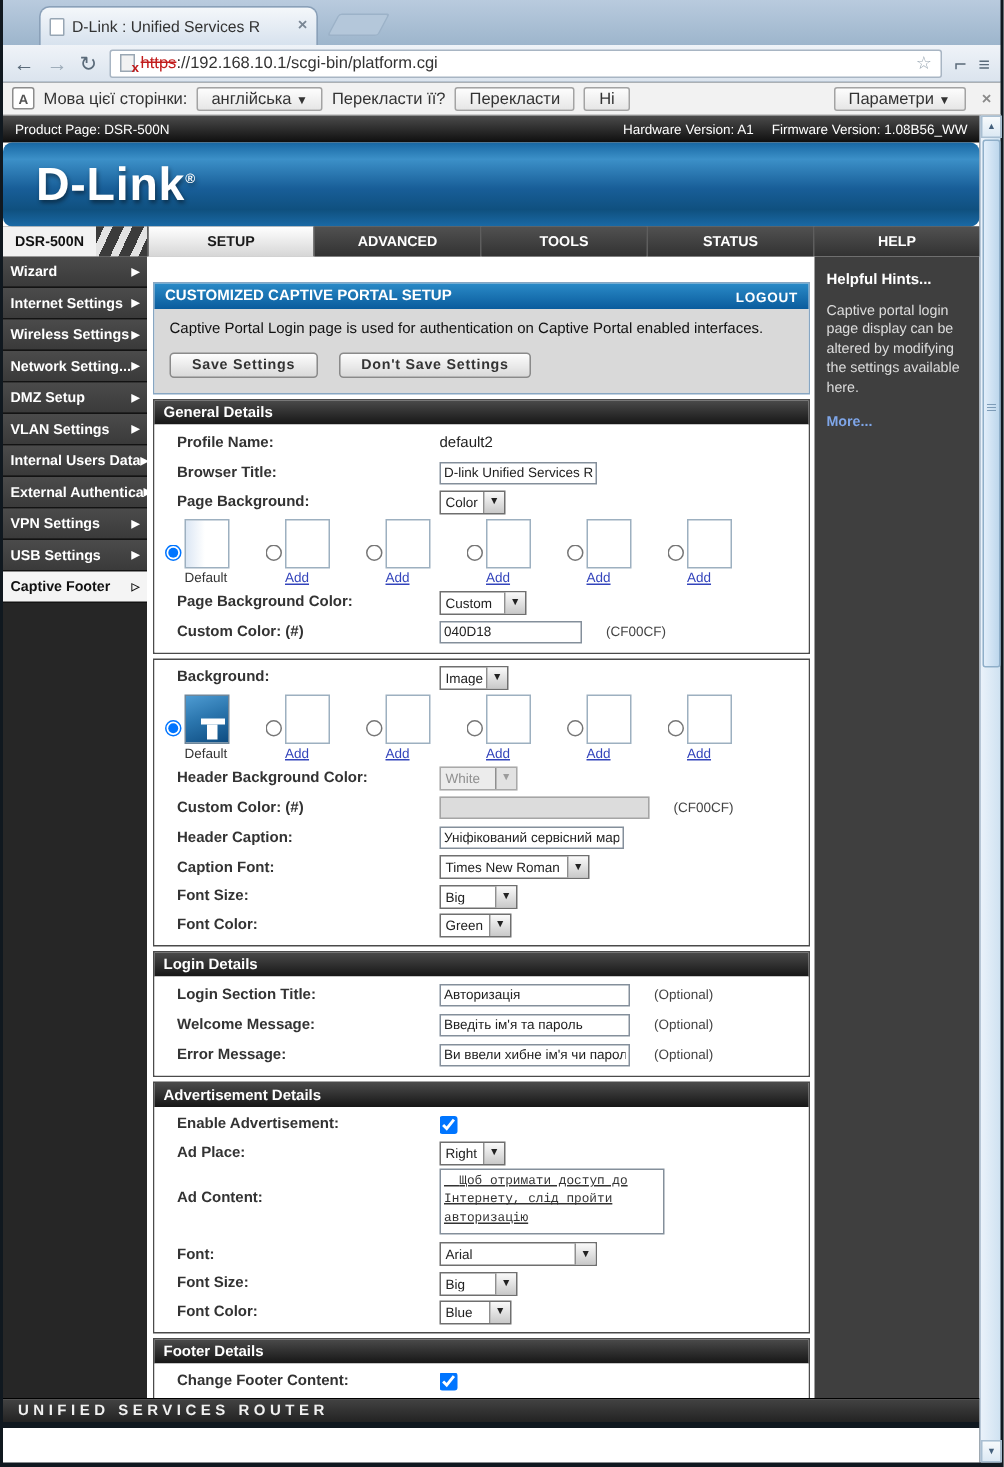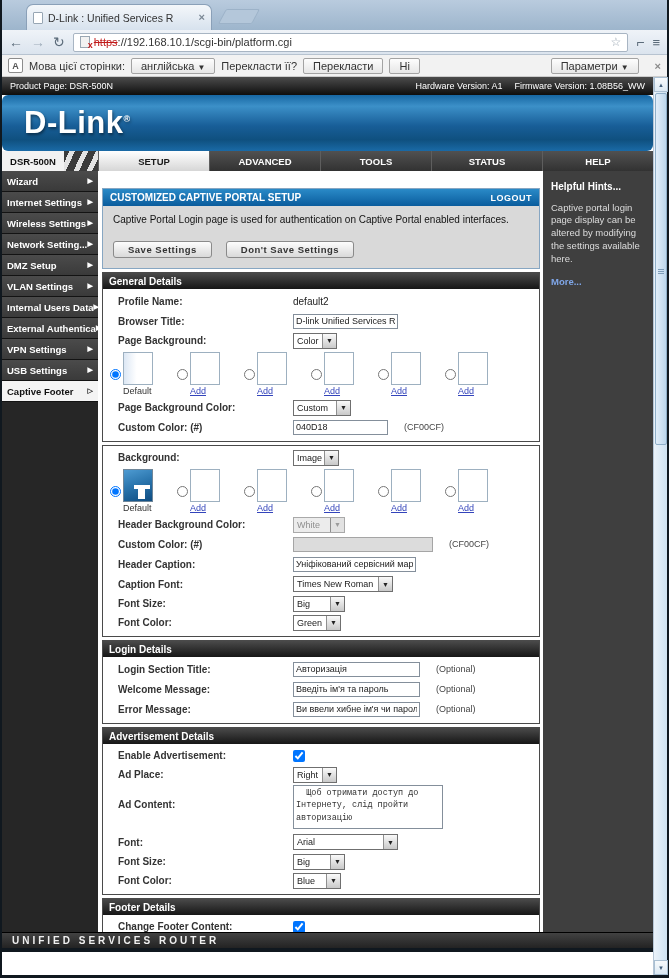--- a/index.html
+++ b/index.html
@@ -29,21 +29,21 @@
   .struck { color:#c11b1b; text-decoration:line-through; }
   .url-rest { color:#333; }
   .star { margin-left:auto; color:#9aa7b3; font-size:12px; }
   .menu-btn { color:#5b6b7a; font-size:13px; line-height:1; }
   .translatebar { height:22px; background:#f2f2f2; border-bottom:1px solid #cccccc;
                   display:flex; align-items:center; padding:0 6px; gap:6px; font-size:11px; color:#333; }
   .tr-icon { width:15px; height:15px; border:1px solid #8c8c8c; border-radius:2px; background:#fff;
              font-size:9px; font-weight:bold; color:#555; display:flex; align-items:center; justify-content:center; }
   .tb-btn { border:1px solid #a3a3a3; background:linear-gradient(#fdfdfd,#e6e6e6); border-radius:2px;
             padding:1px 9px; font-size:11px; color:#333; white-space:nowrap; }
-  .tb-right { margin-left:auto; display:flex; align-items:center; gap:16px;padding-left:12px; }
+  .tb-right { margin-left:auto; display:flex; align-items:center; gap:11px;padding-left:12px; }
   .tb-x { color:#8a8a8a; font-size:11px; font-weight:bold; }
   .caret { font-size:8px; }
 
   
   .viewport { display:flex; height:898px; }
   .page { width:651px; background:#fff; }
   .scrollcol { width:14px; background:linear-gradient(90deg,#eaf2fa,#cfe2f1); position:relative;
                border-left:1px solid #b6c6d6; }
   .sc-btn { position:absolute; left:0; width:14px; height:15px; background:linear-gradient(#f7fafc,#dce9f4);
             border:1px solid #a9bfd2; font-size:6px; color:#44607c; display:flex; align-items:center; justify-content:center; }
@@ -76,21 +76,21 @@
                padding:0 5px; white-space:nowrap; overflow:hidden; }
   .side-item .arr { margin-left:auto; font-size:7px; }
   .side-item.active { background:#f4f4f4; color:#111; }
 
   .center { width:445px; padding:17px 3px 0 4px; }
   .panel-top { border:1px solid #87a6c2; }
   .blue-bar { height:17px; background:linear-gradient(#2a8ac7,#0a5c9d); color:#fff; display:flex;
               align-items:center; justify-content:space-between; padding:0 7px; font-size:10px; font-weight:bold; }
   .logout { font-size:9px; letter-spacing:0.5px; }
   .gray-panel { background:#d9d9d9; padding:8px 10px 10px; font-size:10px; color:#111; }
-  .desc { margin-bottom:16px; }
+  .desc { margin-bottom:10px; }
   .btn-row { display:flex; gap:14px; }
   .sys-btn { border:1px solid #8a8a8a; border-radius:3px; background:linear-gradient(#fdfdfd,#d9d9d9);
              font-size:9.5px; font-weight:bold; color:#333; padding:2px 14px; letter-spacing:0.5px; white-space:nowrap; }
 
   .section { margin-top:3px; border:1px solid #4a4a4a; }
   .sec-head { height:16px; background:linear-gradient(#4a4a4a,#161616); color:#fff; font-size:10px;
               font-weight:bold; display:flex; align-items:center; padding-left:6px; }
   .sec-body { background:#fff; padding:2px 0 4px; }
   .row { display:flex; align-items:center; height:19px; }
   .row.h20 { height:20px; }
@@ -115,21 +115,21 @@
   .tcol { display:flex; flex-direction:column; }
   .thumb { width:30px; height:33px; border:1px solid #9db0c0; background:#fff; }
   .thumb.page-default { background:linear-gradient(90deg,#dce7f4,#ffffff 45%); }
   .thumb.hdr-default { position:relative; border-color:#6f8699; background:linear-gradient(160deg,#4e9bd2 0%,#2b76ae 45%,#0e4c81 100%); }
   .thumb.hdr-default::before { content:""; position:absolute; right:2px; bottom:12px; width:16px; height:4px; background:#fff; }
   .thumb.hdr-default::after  { content:""; position:absolute; right:7px; bottom:2px;  width:7px;  height:10px; background:#fff; }
   .tlabel { font-size:9px; color:#333; margin-top:1px; }
   .tlabel.add { color:#3344bb; text-decoration:underline; }
   .chk { width:12px; height:12px; }
   .ta { width:150px; height:44px; border:1px solid #848f9b; font-family:"Liberation Mono",monospace;
-        font-size:8.5px; color:#333; resize:none; white-space:pre-wrap; line-height:1.45; padding:1px 2px; }
+        font-size:8.5px; color:#333; resize:none; white-space:pre-wrap; line-height:1.45; padding:1px 2px;text-decoration:underline; }
   .row.area { height:48px; align-items:flex-start; padding-top:1px; }
   .row.area .lbl { padding-top:14px; }
 
   .hints-col { width:110px; background:#3f3f3f; color:#ddd; padding:9px 8px; font-size:9.5px; line-height:1.35; }
   .hints-title { color:#fff; font-weight:bold; font-size:10px; margin-bottom:8px; }
   .hints-more { color:#7fa6e8; font-weight:bold; margin-top:10px; }
 
   .foot-banner { height:16px; background:linear-gradient(#424242,#232323); color:#f0f0f0; font-size:10px;
                  font-weight:bold; letter-spacing:3px; display:flex; align-items:center; padding-left:10px;
                  border-top:1px solid #000; }

